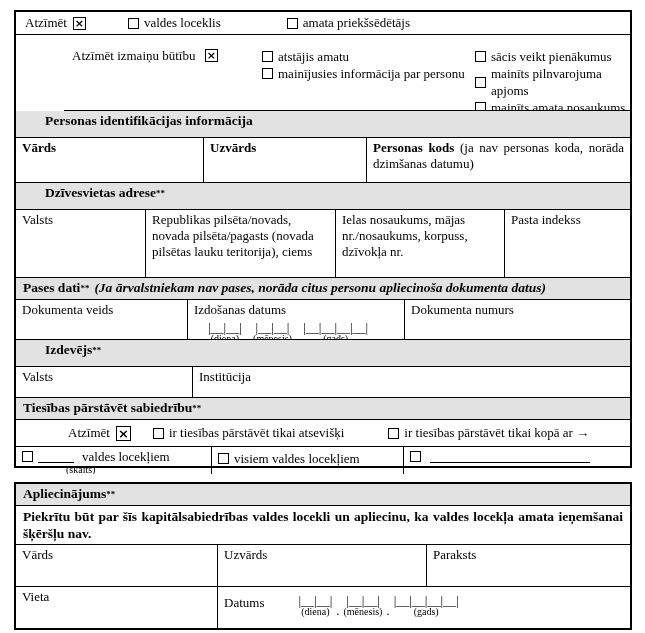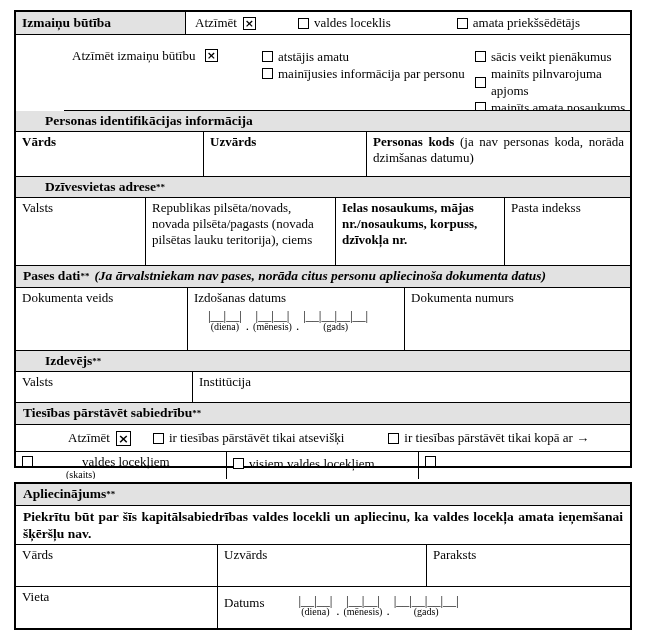--- a/index.html
+++ b/index.html
@@ -32,38 +32,38 @@
   
   .r1{height:23px;}
   .r1 .c-title{width:170px;background:#e2e2e2;font-weight:bold;font-size:13.5px;display:flex;align-items:center;}
   .r1 .c-marks{display:flex;align-items:center;padding-left:9px;}
   .r2{height:76px;margin-left:48px;}
   .r2wrap{display:flex;padding:13px 0 0 8px;}
   .r2a{width:190px;}
   .r2b{width:213px;}
   .r2c{flex:1;}
   .optline{line-height:17px;display:flex;align-items:center;}
-  .h3,.h5,.h9{height:21px;padding-left:29px;}
+  .h3,.h5,.h9{height:27px;padding-left:29px;}
   .h7,.h11{height:22px;}
   .r4{height:45px;}
   .r4 .c1{width:188px;}
   .r4 .c2{width:163px;}
   .r6{height:68px;line-height:16px;}
   .r6 .c1{width:130px;}
   .r6 .c2{width:190px;}
-  .r6 .c3{width:169px;font-weight:bold;}
-  .r8{height:63px;}
+  .r6 .c3{width:169px;}
+  .r8{height:40px;}
   .r8 .c1{width:172px;}
   .r8 .c2{width:217px;}
   .r10{height:31px;}
   .r10 .c1{width:177px;}
   .r12{height:27px;align-items:center;}
   .r12 .inner{display:flex;align-items:center;padding-left:52px;}
   .r13{height:27px;}
-  .r13 .c1{width:211px;padding-top:1px;}
+  .r13 .c1{width:196px;padding-top:1px;}
   .r13 .c2{width:192px;}
   .skaits{font-size:10px;margin-left:12px;line-height:10px;padding-left:32px;}
   
   .datew{display:inline-flex;align-items:flex-end;}
   .dg{display:inline-flex;flex-direction:column;align-items:center;}
   .dboxes{font-size:13px;line-height:12px;white-space:pre;}
   .dlbl{font-size:10px;line-height:10px;margin-top:0px;}
   .dsep{margin:0 4px;line-height:12px;}
   
   .t2h{height:22px;}
@@ -80,23 +80,20 @@
   .gap44{margin-left:44px;}
   .gap34{margin-left:34px;}
   .mleft6{margin-left:6px;}
 </style>
 </head>
 <body>
 
 <div class="tbl" id="tbl1">
 
   <div class="row r1">
-    <div class="cell c-title">
-      <span>Izmaiņu būtība</span>
-    </div>
     <div class="cell fill c-marks nopad">
       <span>Atzīmēt</span>
       <span class="cbx mleft6"></span>
       <span class="cb gap42"></span>
       <span>valdes loceklis</span>
       <span class="cb gap66"></span>
       <span>amata priekšsēdētājs</span>
     </div>
   </div>
 

